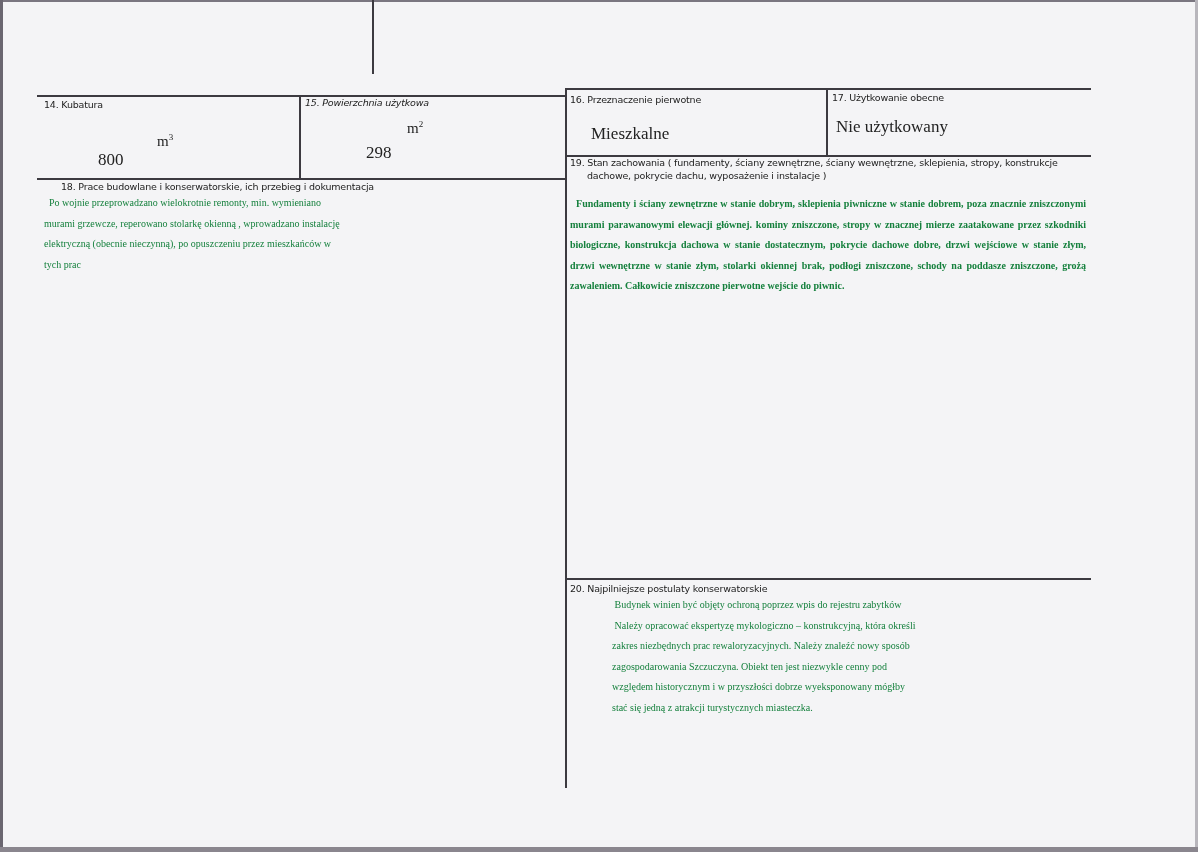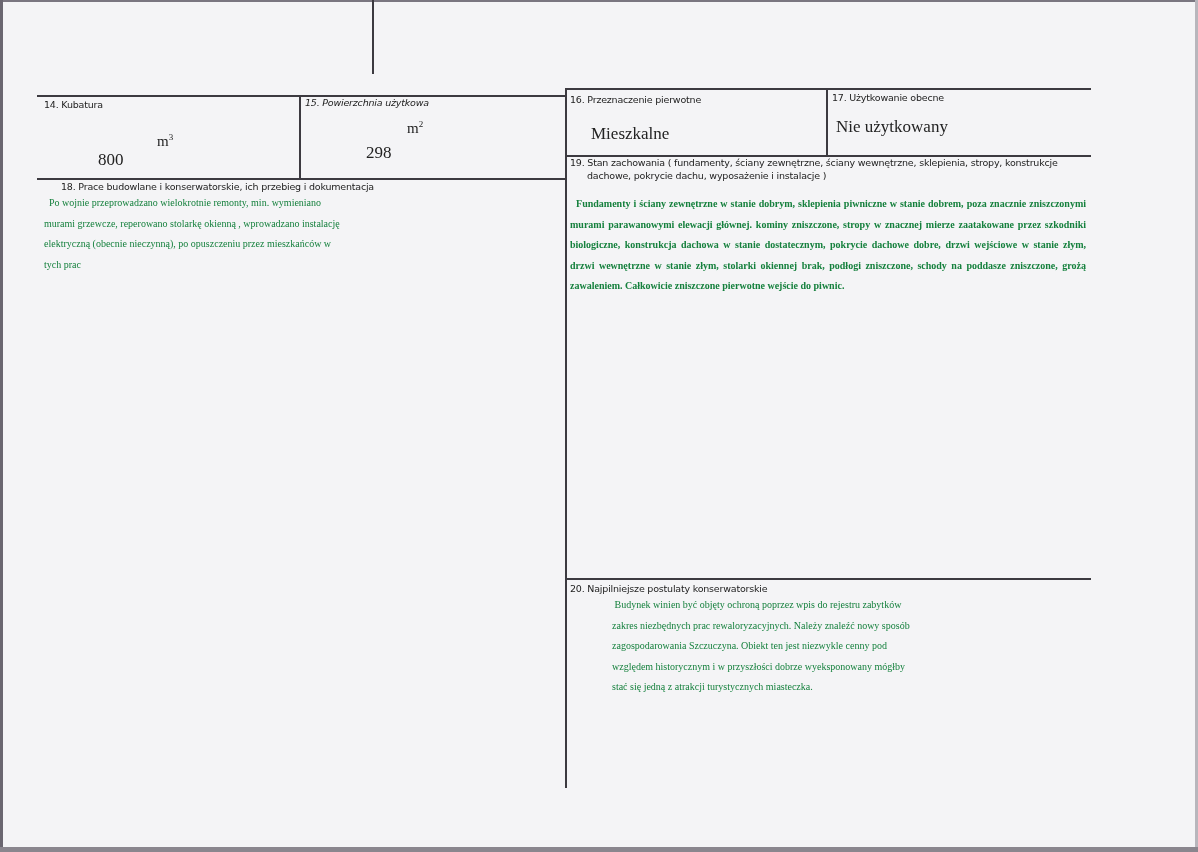--- a/index.html
+++ b/index.html
@@ -79,19 +79,20 @@
   <div>
     <span class="label" style="left:570px; top:157px;">19. Stan zachowania ( fundamenty, ściany zewnętrzne, ściany wewnętrzne, sklepienia, stropy, konstrukcje</span>
     <span class="label" style="left:587px; top:170px;">dachowe, pokrycie dachu, wyposażenie i instalacje )</span>
     <div class="para justify" style="left:570px; top:194px; width:516px;">&nbsp;&nbsp;Fundamenty i ściany zewnętrzne w stanie dobrym, sklepienia piwniczne w stanie dobrem, poza znacznie zniszczonymi murami parawanowymi elewacji głównej. kominy zniszczone, stropy w znacznej mierze zaatakowane przez szkodniki biologiczne, konstrukcja dachowa w stanie dostatecznym, pokrycie dachowe dobre, drzwi wejściowe w stanie złym, drzwi wewnętrzne w stanie złym, stolarki okiennej brak, podłogi zniszczone, schody na poddasze zniszczone, grożą zawaleniem. Całkowicie zniszczone pierwotne wejście do piwnic.</div>
   </div>
 
   <div>
     <span class="label" style="left:570px; top:583px;">20. Najpilniejsze postulaty konserwatorskie</span>
     <div class="para" style="left:570px; top:595px; width:520px;margin-left:42px;">
       <p>&nbsp;Budynek winien być objęty ochroną poprzez wpis do rejestru zabytków</p>
+      <p>&nbsp;Należy opracować ekspertyzę mykologiczno – konstrukcyjną, która określi</p>
       <p>zakres niezbędnych prac rewaloryzacyjnych. Należy znaleźć nowy sposób</p>
       <p>zagospodarowania Szczuczyna. Obiekt ten jest niezwykle cenny pod</p>
       <p>względem historycznym i w przyszłości dobrze wyeksponowany mógłby</p>
       <p>stać się jedną z atrakcji turystycznych miasteczka.</p>
     </div>
   </div>
 </div>
 
 </body></html>

